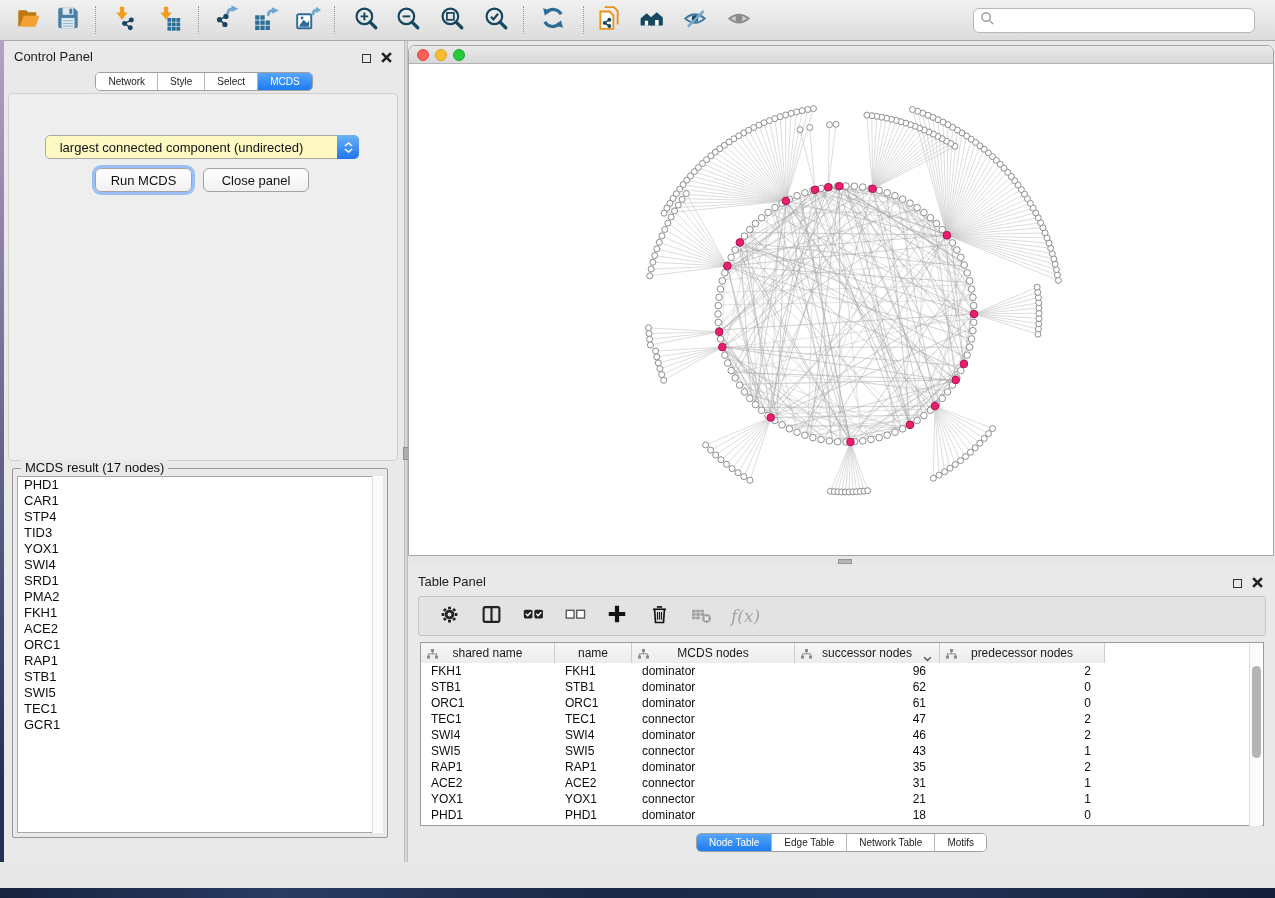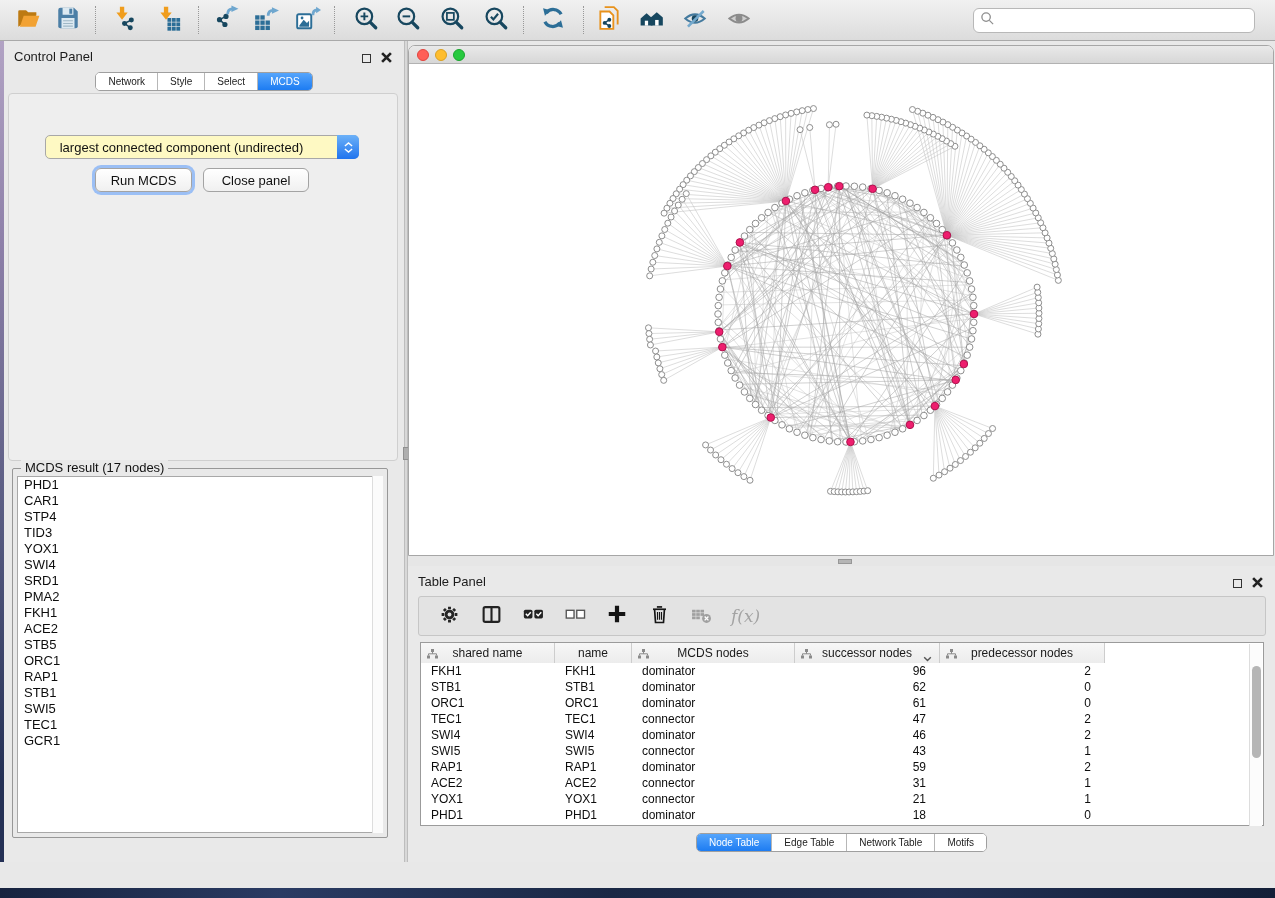--- a/index.html
+++ b/index.html
@@ -303,21 +303,20 @@
           <div class="mcds-item">PHD1</div>
           <div class="mcds-item">CAR1</div>
           <div class="mcds-item">STP4</div>
           <div class="mcds-item">TID3</div>
           <div class="mcds-item">YOX1</div>
           <div class="mcds-item">SWI4</div>
           <div class="mcds-item">SRD1</div>
           <div class="mcds-item">PMA2</div>
           <div class="mcds-item">FKH1</div>
           <div class="mcds-item">ACE2</div>
-          <div class="mcds-item">STB5</div>
           <div class="mcds-item">ORC1</div>
           <div class="mcds-item">RAP1</div>
           <div class="mcds-item">STB1</div>
           <div class="mcds-item">SWI5</div>
           <div class="mcds-item">TEC1</div>
           <div class="mcds-item">GCR1</div>
         </div>
       <div class="result-scroll" style="top:7px;right:4px;height:357px"></div>
     </div>
   </div>
@@ -1177,21 +1176,21 @@
             <div class="td" style="width: 134px;">SWI5</div>
             <div class="td" style="width: 77px;">SWI5</div>
             <div class="td" style="width: 163px;">connector</div>
             <div class="td num" style="width: 145px;">43</div>
             <div class="td num" style="width: 165px;">1</div>
           </div>
           <div class="tr">
             <div class="td" style="width: 134px;">RAP1</div>
             <div class="td" style="width: 77px;">RAP1</div>
             <div class="td" style="width: 163px;">dominator</div>
-            <div class="td num" style="width: 145px;">59</div>
+            <div class="td num" style="width: 145px;">35</div>
             <div class="td num" style="width: 165px;">2</div>
           </div>
           <div class="tr">
             <div class="td" style="width: 134px;">ACE2</div>
             <div class="td" style="width: 77px;">ACE2</div>
             <div class="td" style="width: 163px;">connector</div>
             <div class="td num" style="width: 145px;">31</div>
             <div class="td num" style="width: 165px;">1</div>
           </div>
           <div class="tr">

